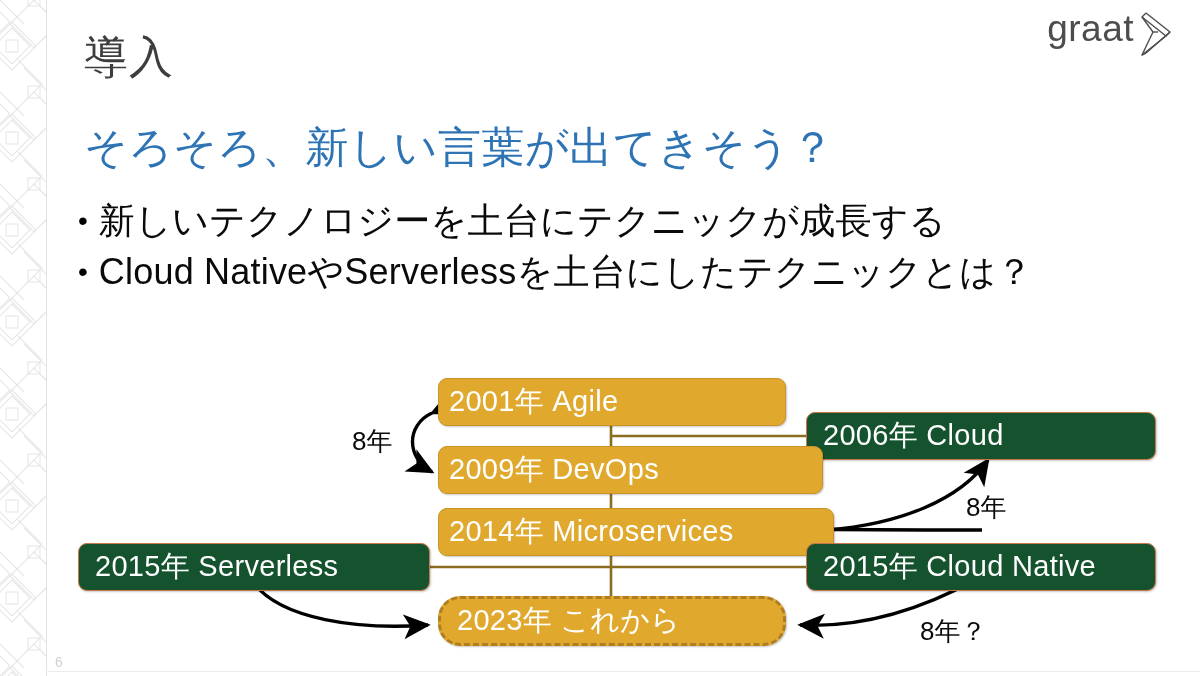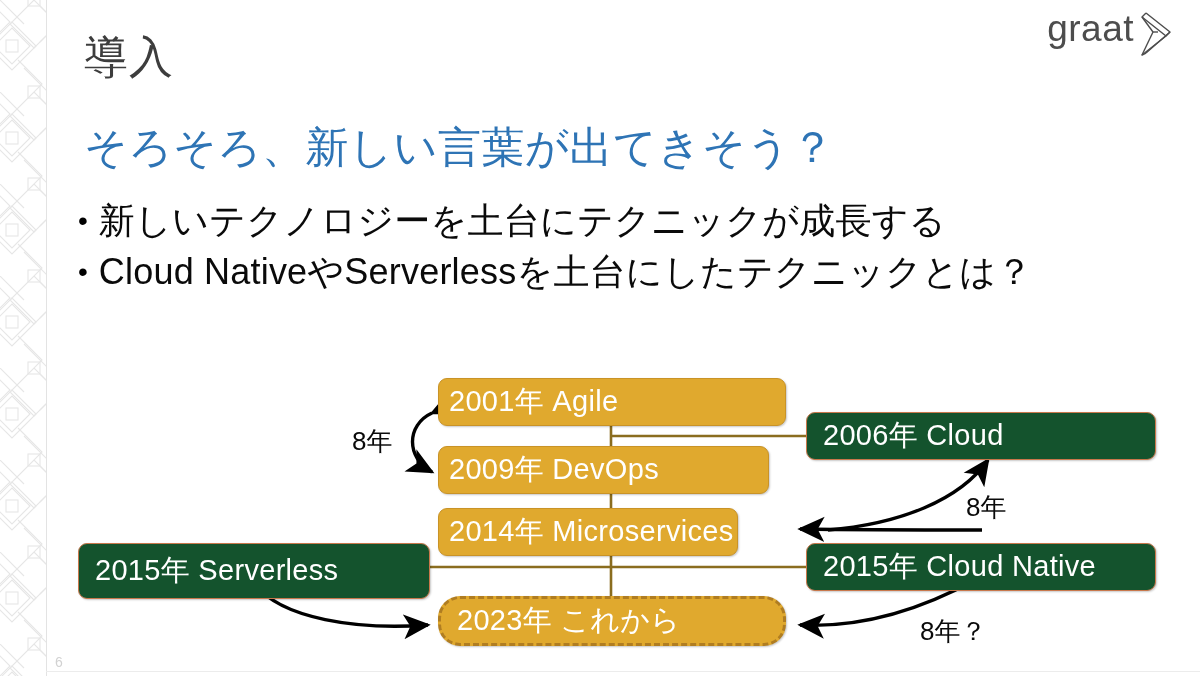--- a/index.html
+++ b/index.html
@@ -246,29 +246,29 @@
     </svg>
 
     <div class="node gold" style="left:438px; top:38px;  width:348px; height:48px;">
       <span>2001年 Agile</span>
     </div>
 
     <div class="node orange" style="left:806px; top:72px;  width:350px; height:48px;">
       <span>2006年 Cloud</span>
     </div>
 
-    <div class="node gold" style="left:438px; top:106px; width:331px; height:48px;">
+    <div class="node gold" style="left:438px; top:106px; width:385px; height:48px;">
       <span>2009年 DevOps</span>
     </div>
 
-    <div class="node gold" style="left:438px; top:168px; width:300px; height:48px;">
+    <div class="node gold" style="left:438px; top:168px; width:396px; height:48px;">
       <span>2014年 Microservices</span>
     </div>
 
-    <div class="node orange" style="left:78px;  top:203px; width:352px; height:56px;">
+    <div class="node orange" style="left:78px;  top:203px; width:352px; height:48px;">
       <span>2015年 Serverless</span>
     </div>
 
     <div class="node orange" style="left:806px; top:203px; width:350px; height:48px;">
       <span>2015年 Cloud Native</span>
     </div>
 
     <div class="node dashed" style="left:438px; top:256px; width:348px; height:50px;">
       <span>2023年 これから</span>
     </div>

